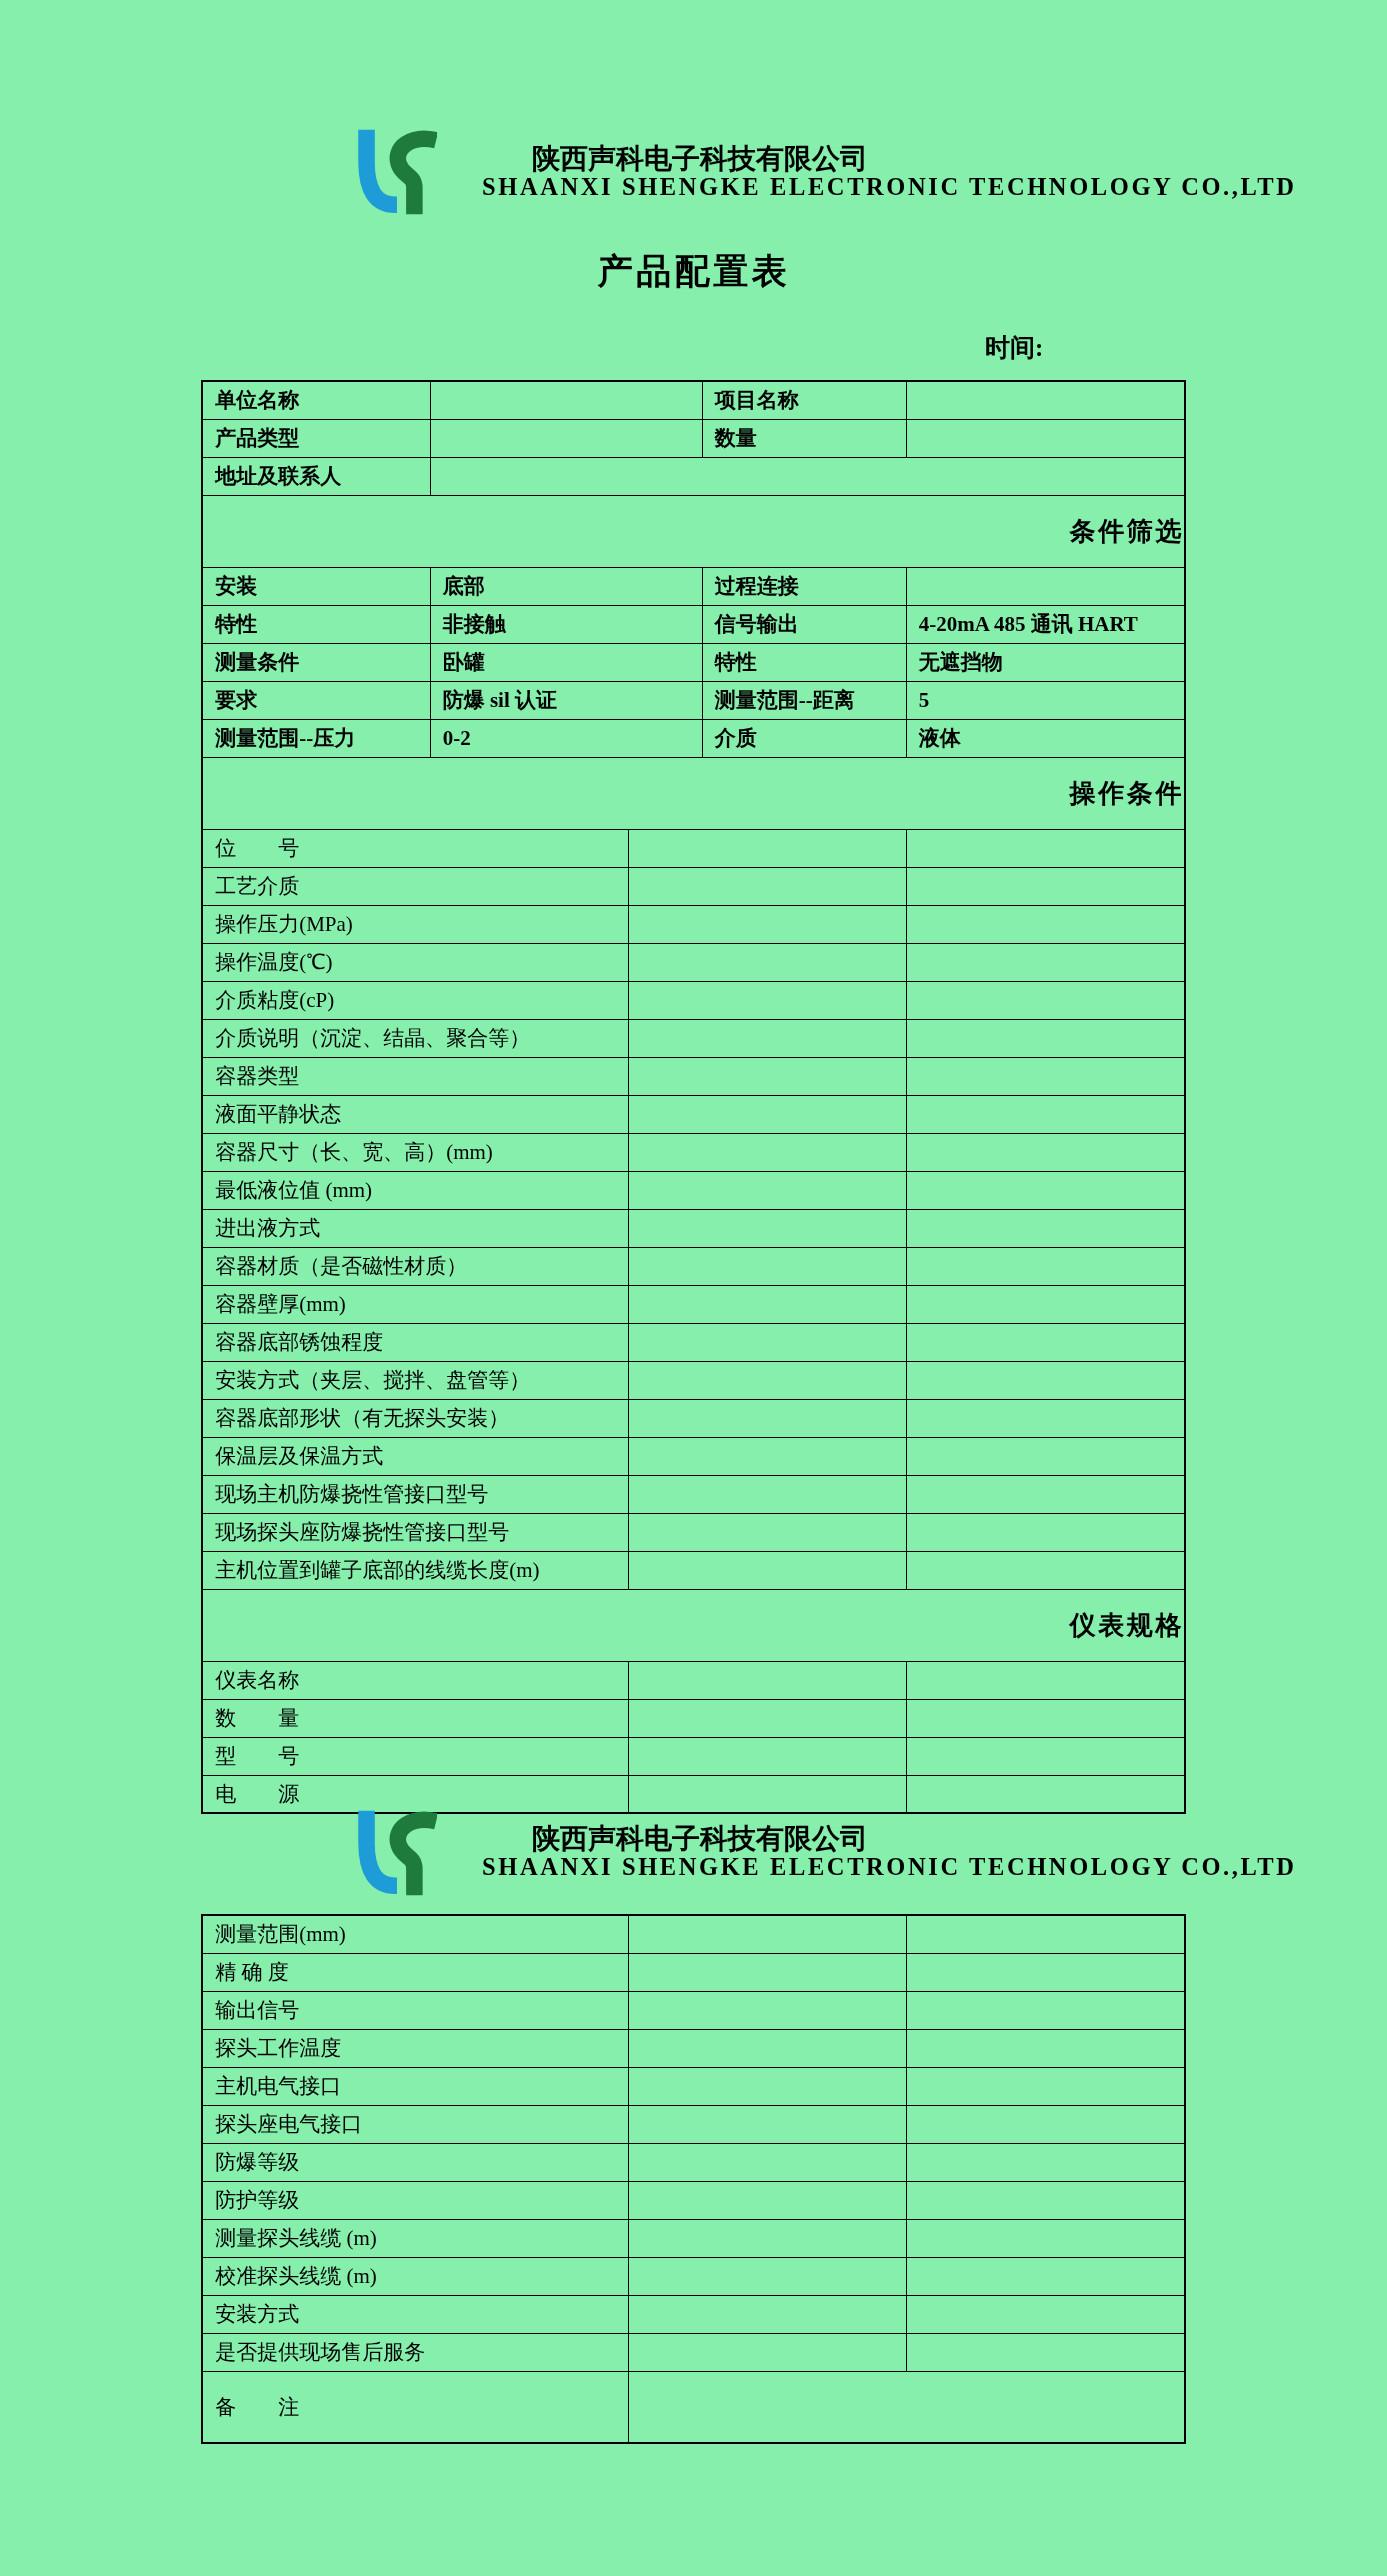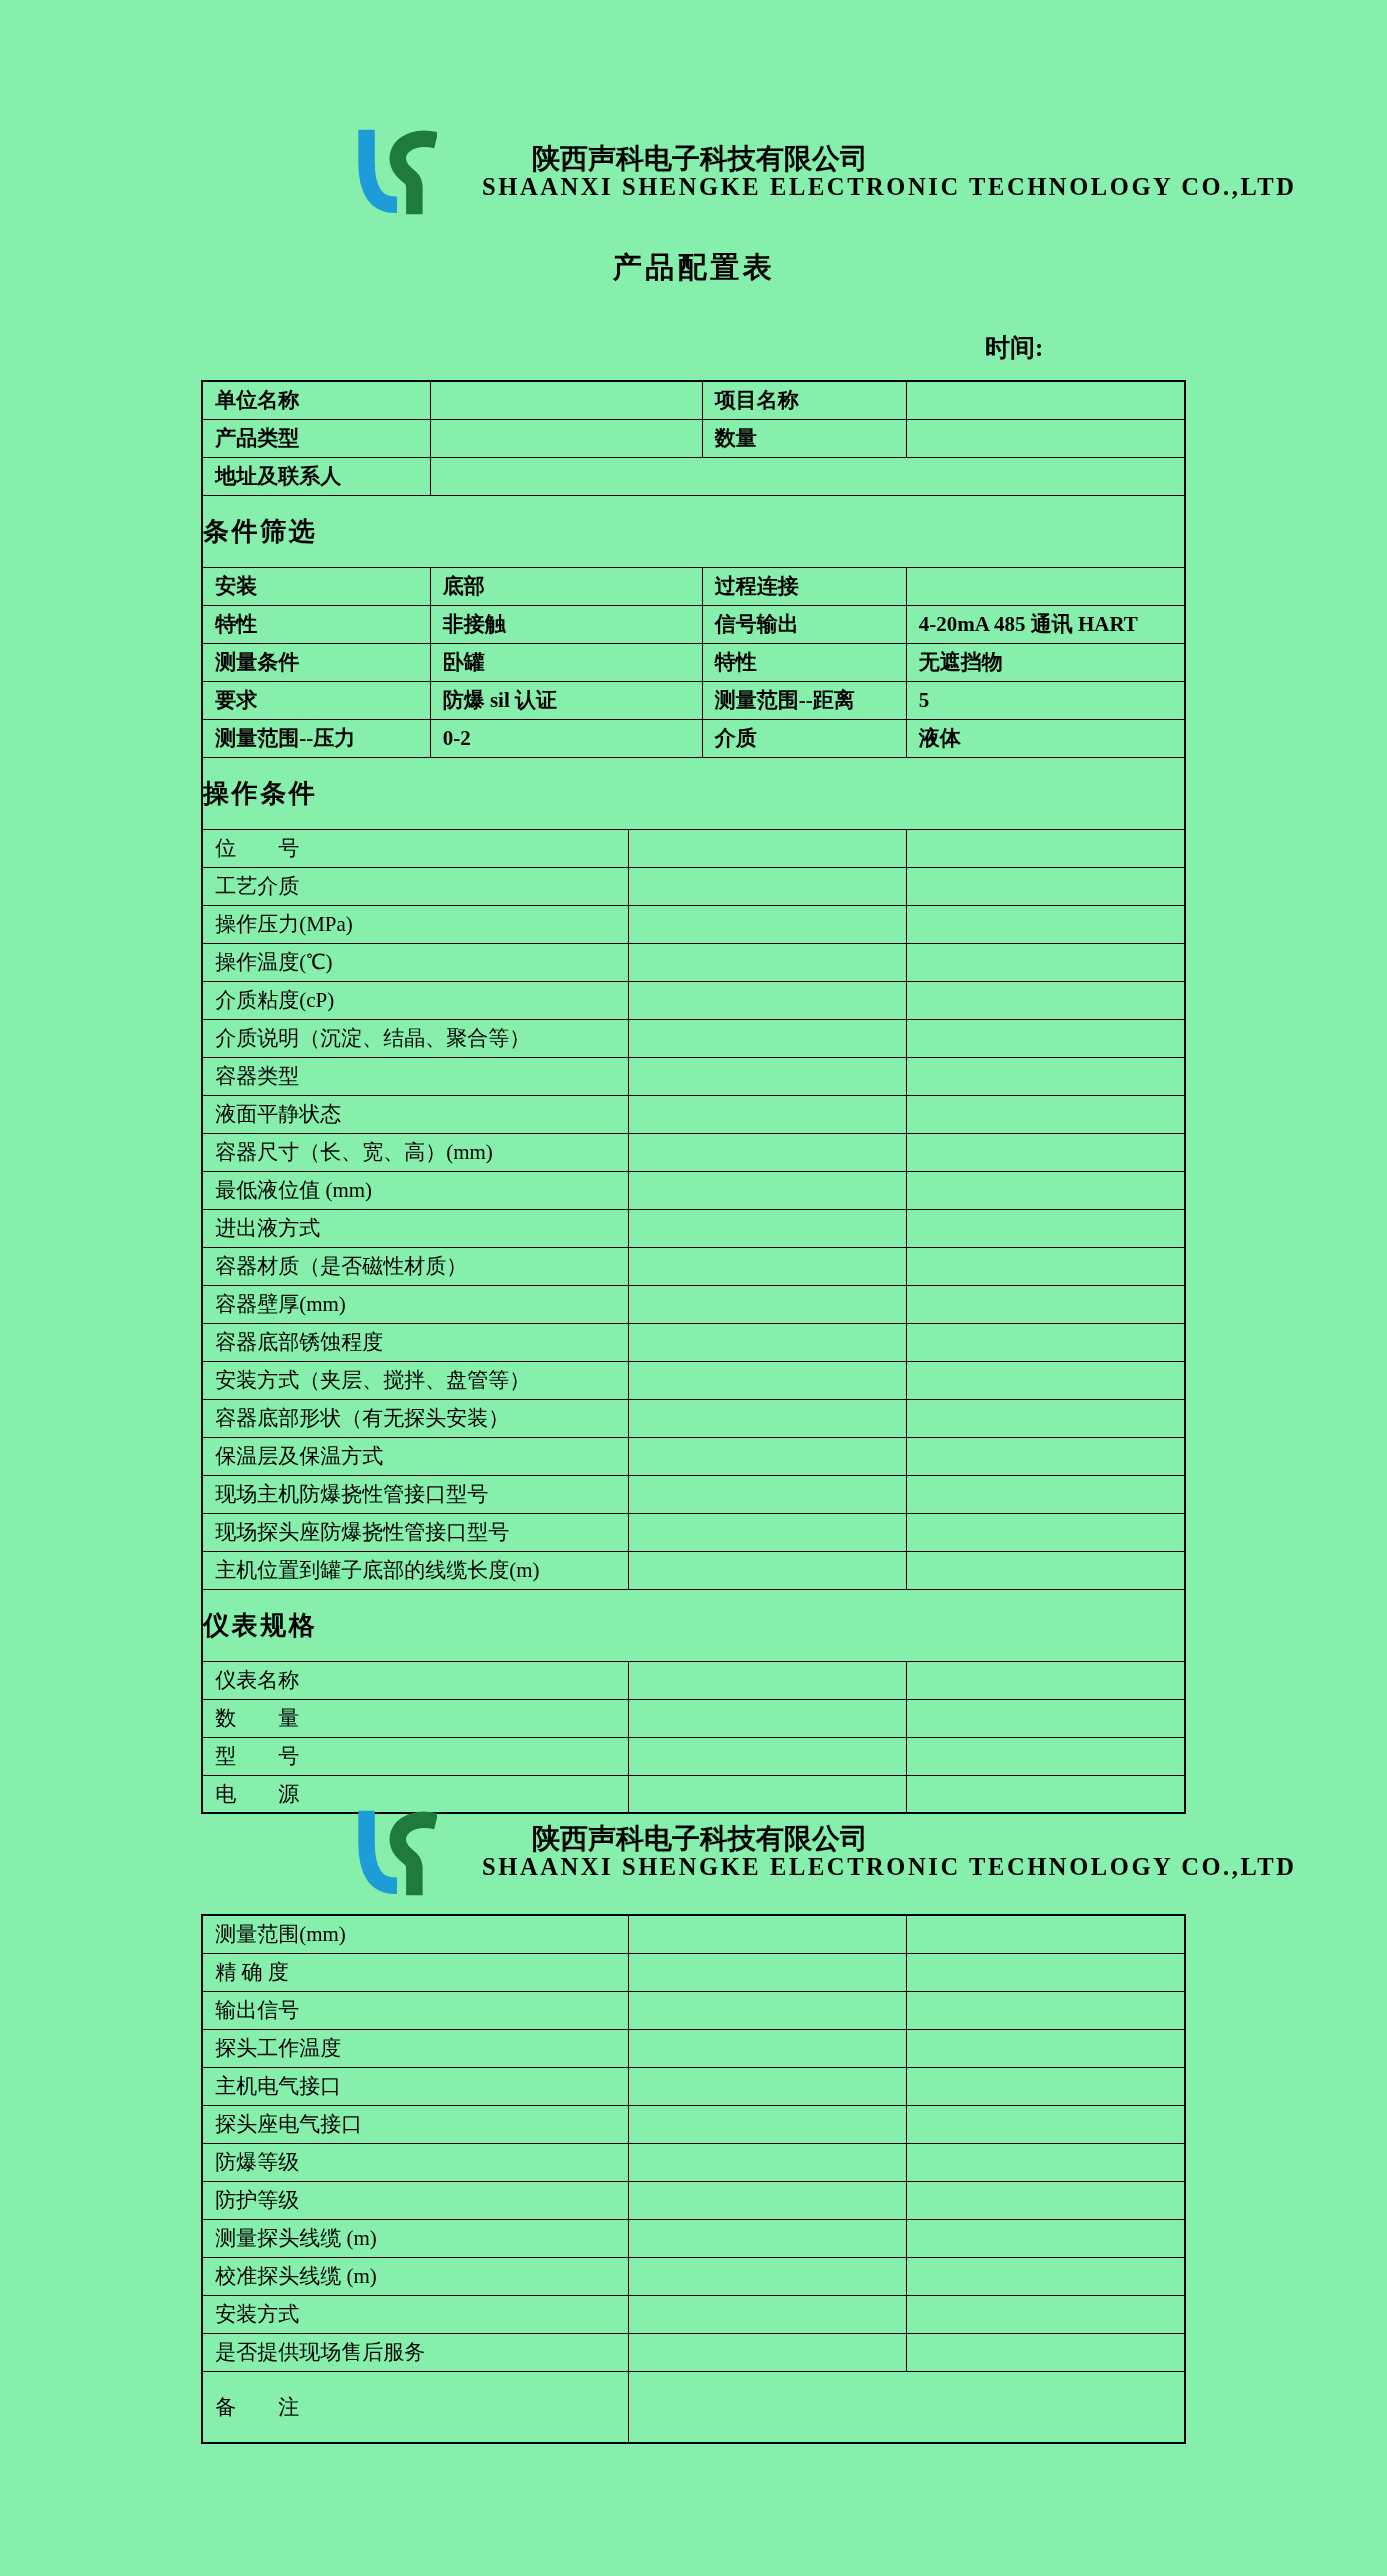--- a/index.html
+++ b/index.html
@@ -11,29 +11,29 @@
   .logo path { fill:none; stroke-linejoin:round; }
   .logo .logo-blue  { stroke:var(--logo-blue,#1E9CD7); }
   .logo .logo-green { stroke:var(--logo-green,#1F7A3E); }
 
   .company-cn { position:absolute; left:532px; font-size:28px; font-weight:bold; white-space:nowrap; }
   .company-en { position:absolute; left:482px; font-size:24.5px; font-weight:bold; letter-spacing:2.6px; white-space:nowrap; }
   .cn1 { top:140px; } .en1 { top:173px; }
   .cn2 { top:1820px; } .en2 { top:1853px; }
 
   .doc-title { position:absolute; left:203px; width:982px; top:248px; margin:0;
-               text-align:center; font-size:29px; font-weight:bold; letter-spacing:3.5px; }
+               text-align:center; font-size:35px; font-weight:bold; letter-spacing:3.5px; }
   .time-line { position:absolute; left:985px; top:331px; font-size:25px; font-weight:bold; }
 
   table.tbl { position:absolute; left:201px; width:985px; border-collapse:collapse;
               table-layout:fixed; border:2.6px solid #000;padding-left:40px; }
   .tbl1 { top:380px; } .tbl2 { top:1914px; }
   td { border:1.7px solid #000; font-size:21px; padding:0 3.5px 0 12.2px;
        overflow:hidden; white-space:nowrap; vertical-align:middle; }
-  td.banner { font-weight:bold; font-size:26px; text-align:left; letter-spacing:2.6px; padding:0; }
+  td.banner { font-weight:bold; font-size:26px; text-align:right; letter-spacing:2.6px; padding:0; }
   td.b { font-weight:bold; }
   tr.ri { height:38px; }  
   tr.r  { height:38px; }  
   tr.rb { height:72px; }  
   tr.rk { height:72px; }  
 </style>
 </head>
 <body>
 
 <div class="page">

